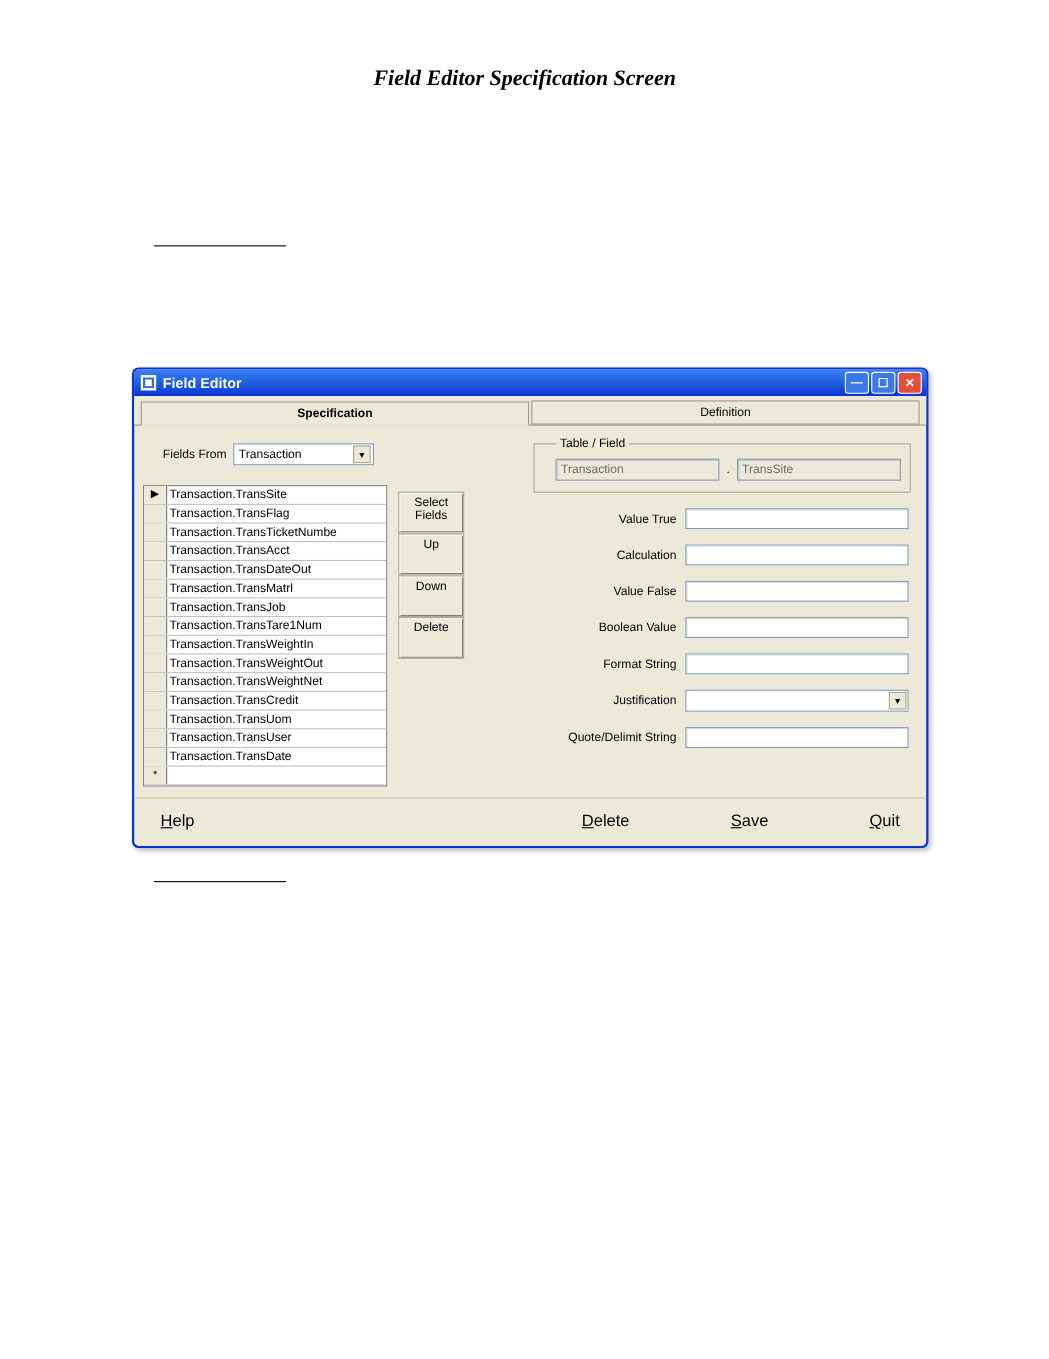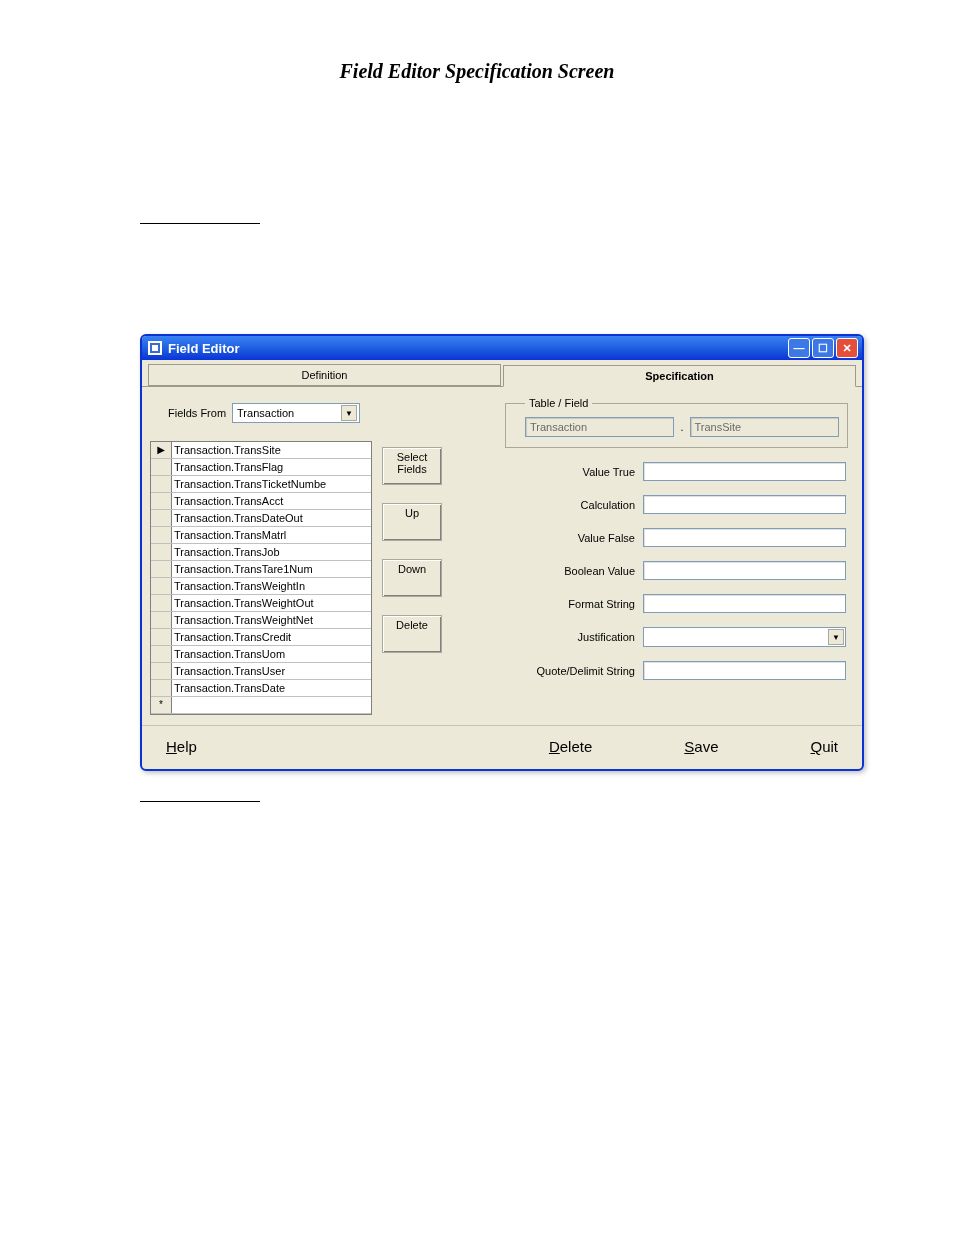--- a/index.html
+++ b/index.html
@@ -31,21 +31,21 @@
     border-top: 1.5px solid #000;
     margin: 0 0 110px 70px;
   }
   .hr-short.bottom {
     margin: 30px 0 180px 70px;
   }
 
   
   .window-frame {
     width: 720px;
-    margin-left: 70px;
+    margin-left: 50px;
     border: 2px solid #0a33d6;
     border-radius: 6px;
     box-shadow: 2px 2px 5px rgba(0,0,0,.25);
     font-family: Tahoma, Arial, sans-serif;
     font-size: 11px;
     background: #ece9d8;
   }
   .titlebar {
     height: 24px;
     background: linear-gradient(to bottom, #3a80f5 0%, #1f5fe0 50%, #0a33d6 100%);
@@ -169,21 +169,20 @@
     flex: 1;
     padding-left: 2px;
     border-right: 1px solid #fff;
     white-space: nowrap;
     overflow: hidden;
   }
   .grid-row.star .row-header { color: #000; }
   .btn-col {
     display: flex;
     flex-direction: column;
-    gap: 18px;
     padding-top: 6px;
     align-items: center;
   }
   .vb-button {
     width: 54px;
     min-height: 30px;
     background: #ece9d8;
     border: 1px solid #aca899;
     box-shadow: inset 1px 1px 0 #fff, inset -1px -1px 0 #808080;
     text-align: center;
@@ -297,22 +296,22 @@
       <span class="title-text">Field Editor</span>
       <div class="win-btns">
         <div class="win-btn min">—</div>
         <div class="win-btn max">☐</div>
         <div class="win-btn close">✕</div>
       </div>
     </div>
 
     <div class="client">
       <div class="tabs-row">
+        <div class="tab active">Specification</div>
         <div class="tab inactive">Definition</div>
-        <div class="tab active">Specification</div>
       </div>
 
       <div class="panels">
 
         <div class="left-panel">
           <div class="fields-from-row">
             <label>Fields From</label>
             <div class="vb-combo">
               <span class="combo-text">Transaction</span>
               <span class="combo-arrow">▼</span>

